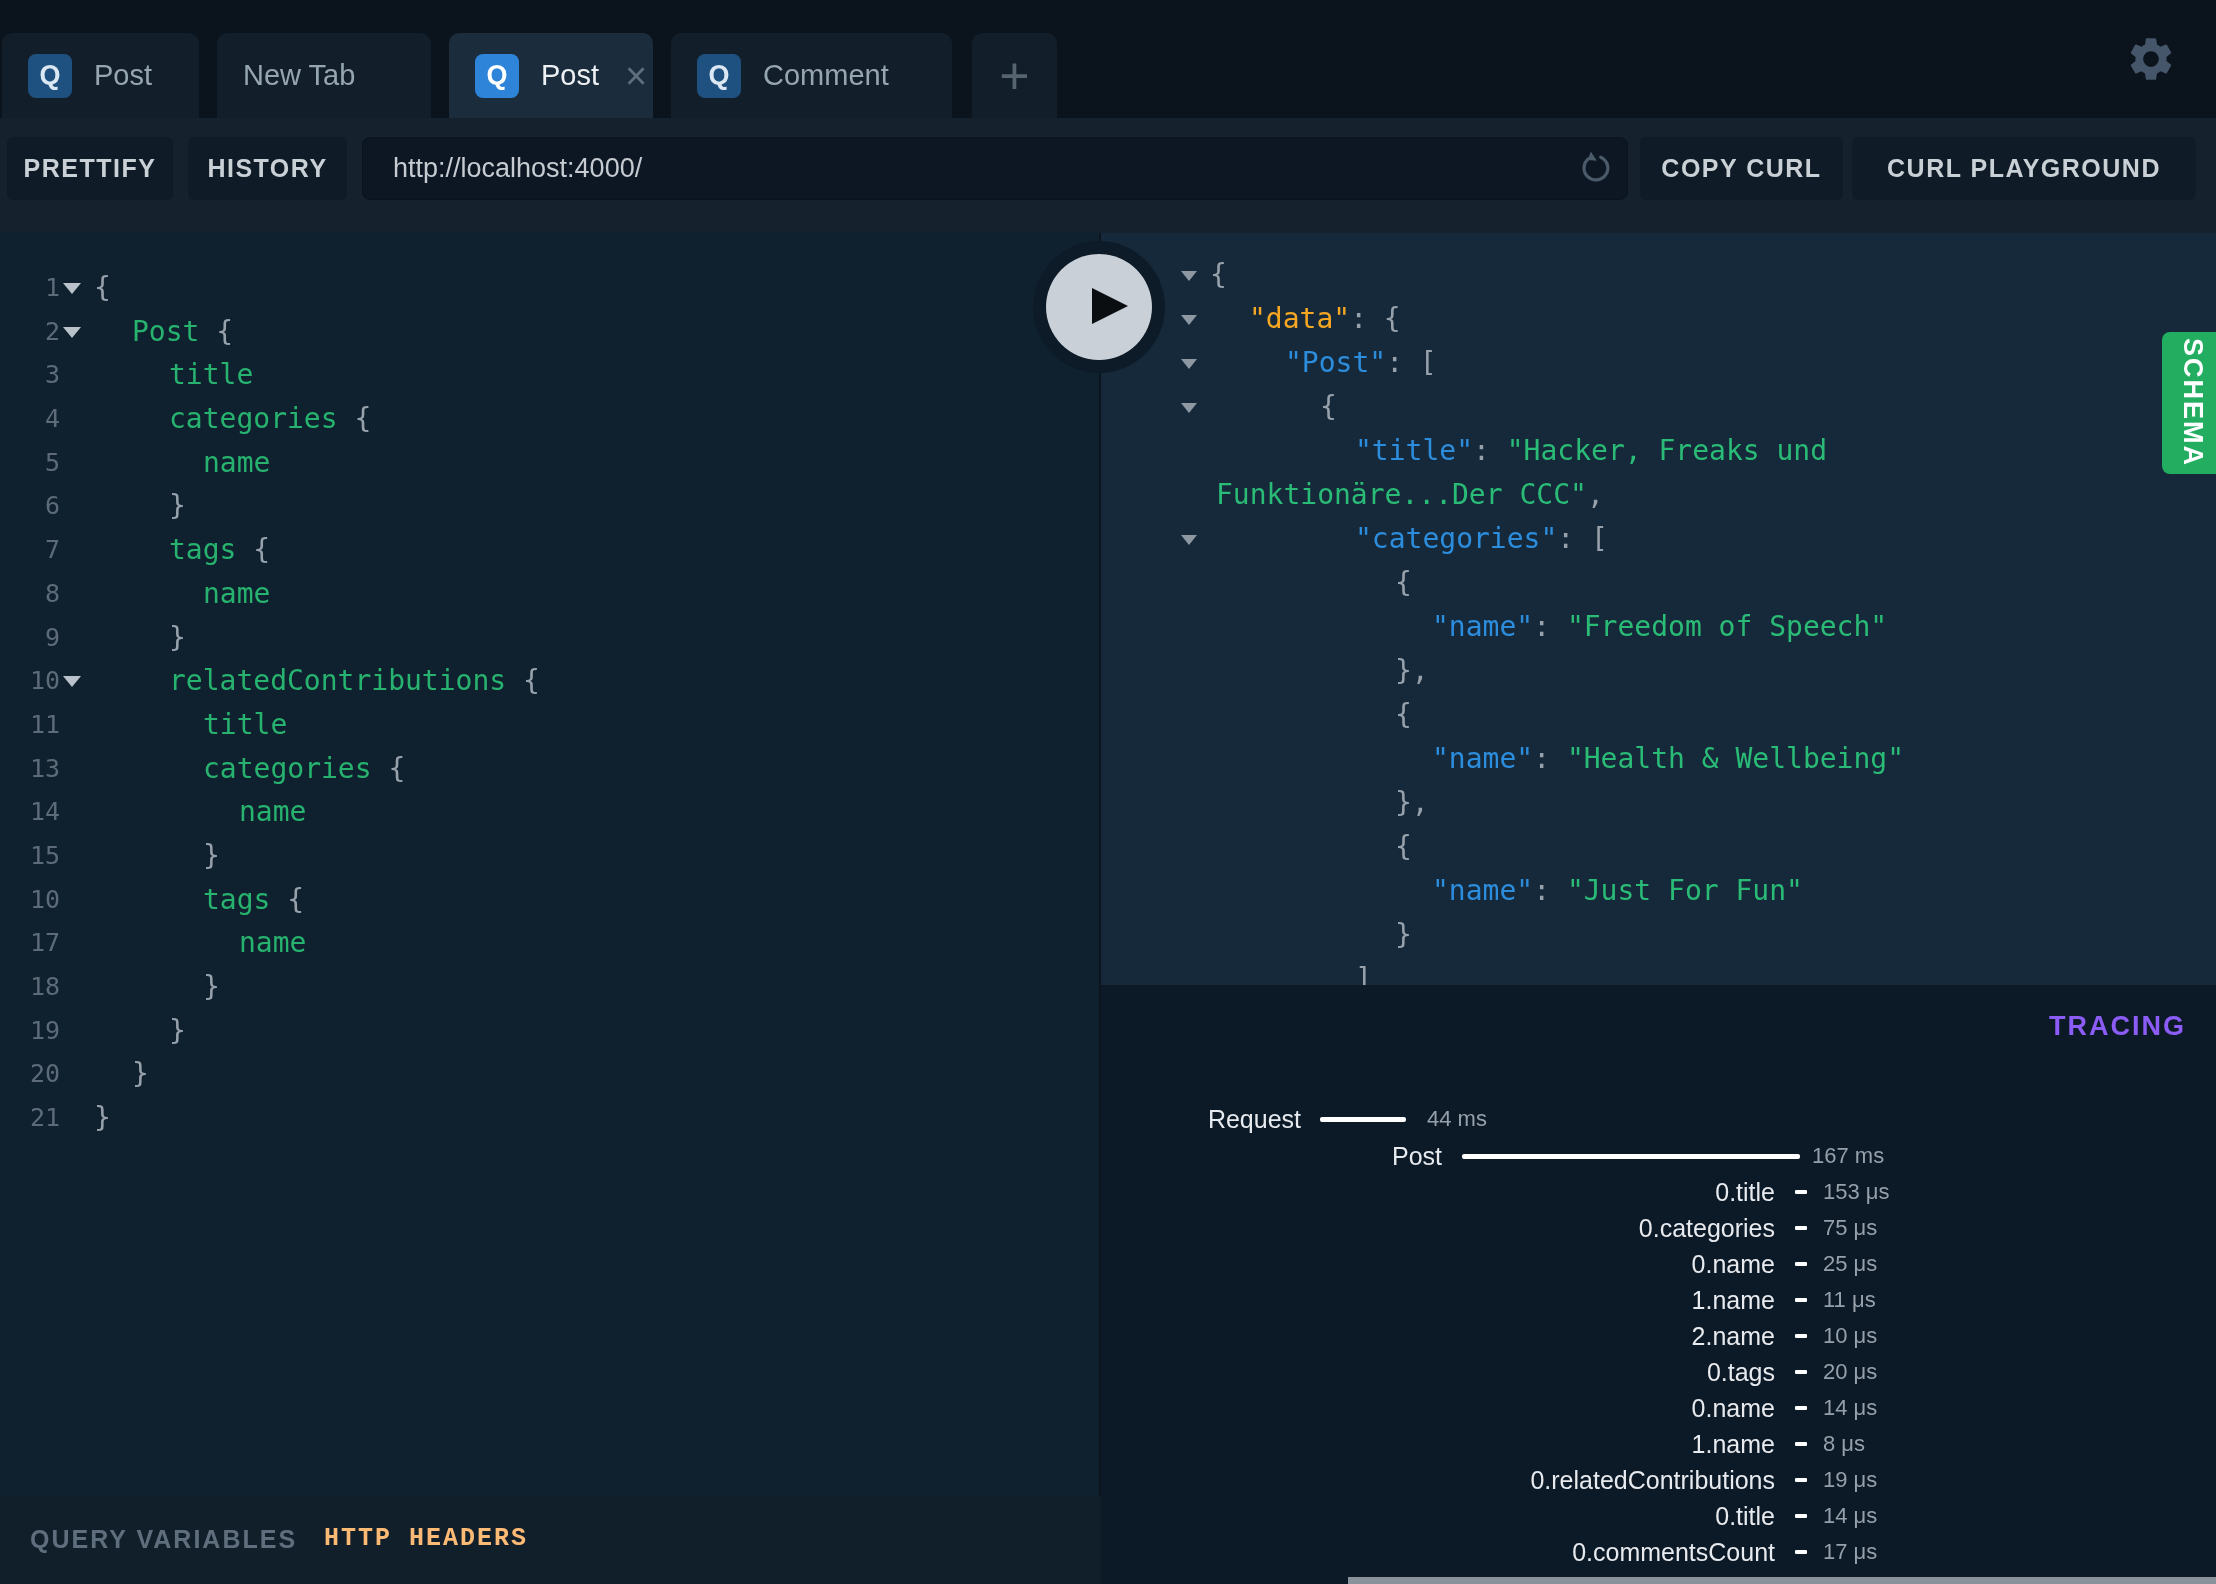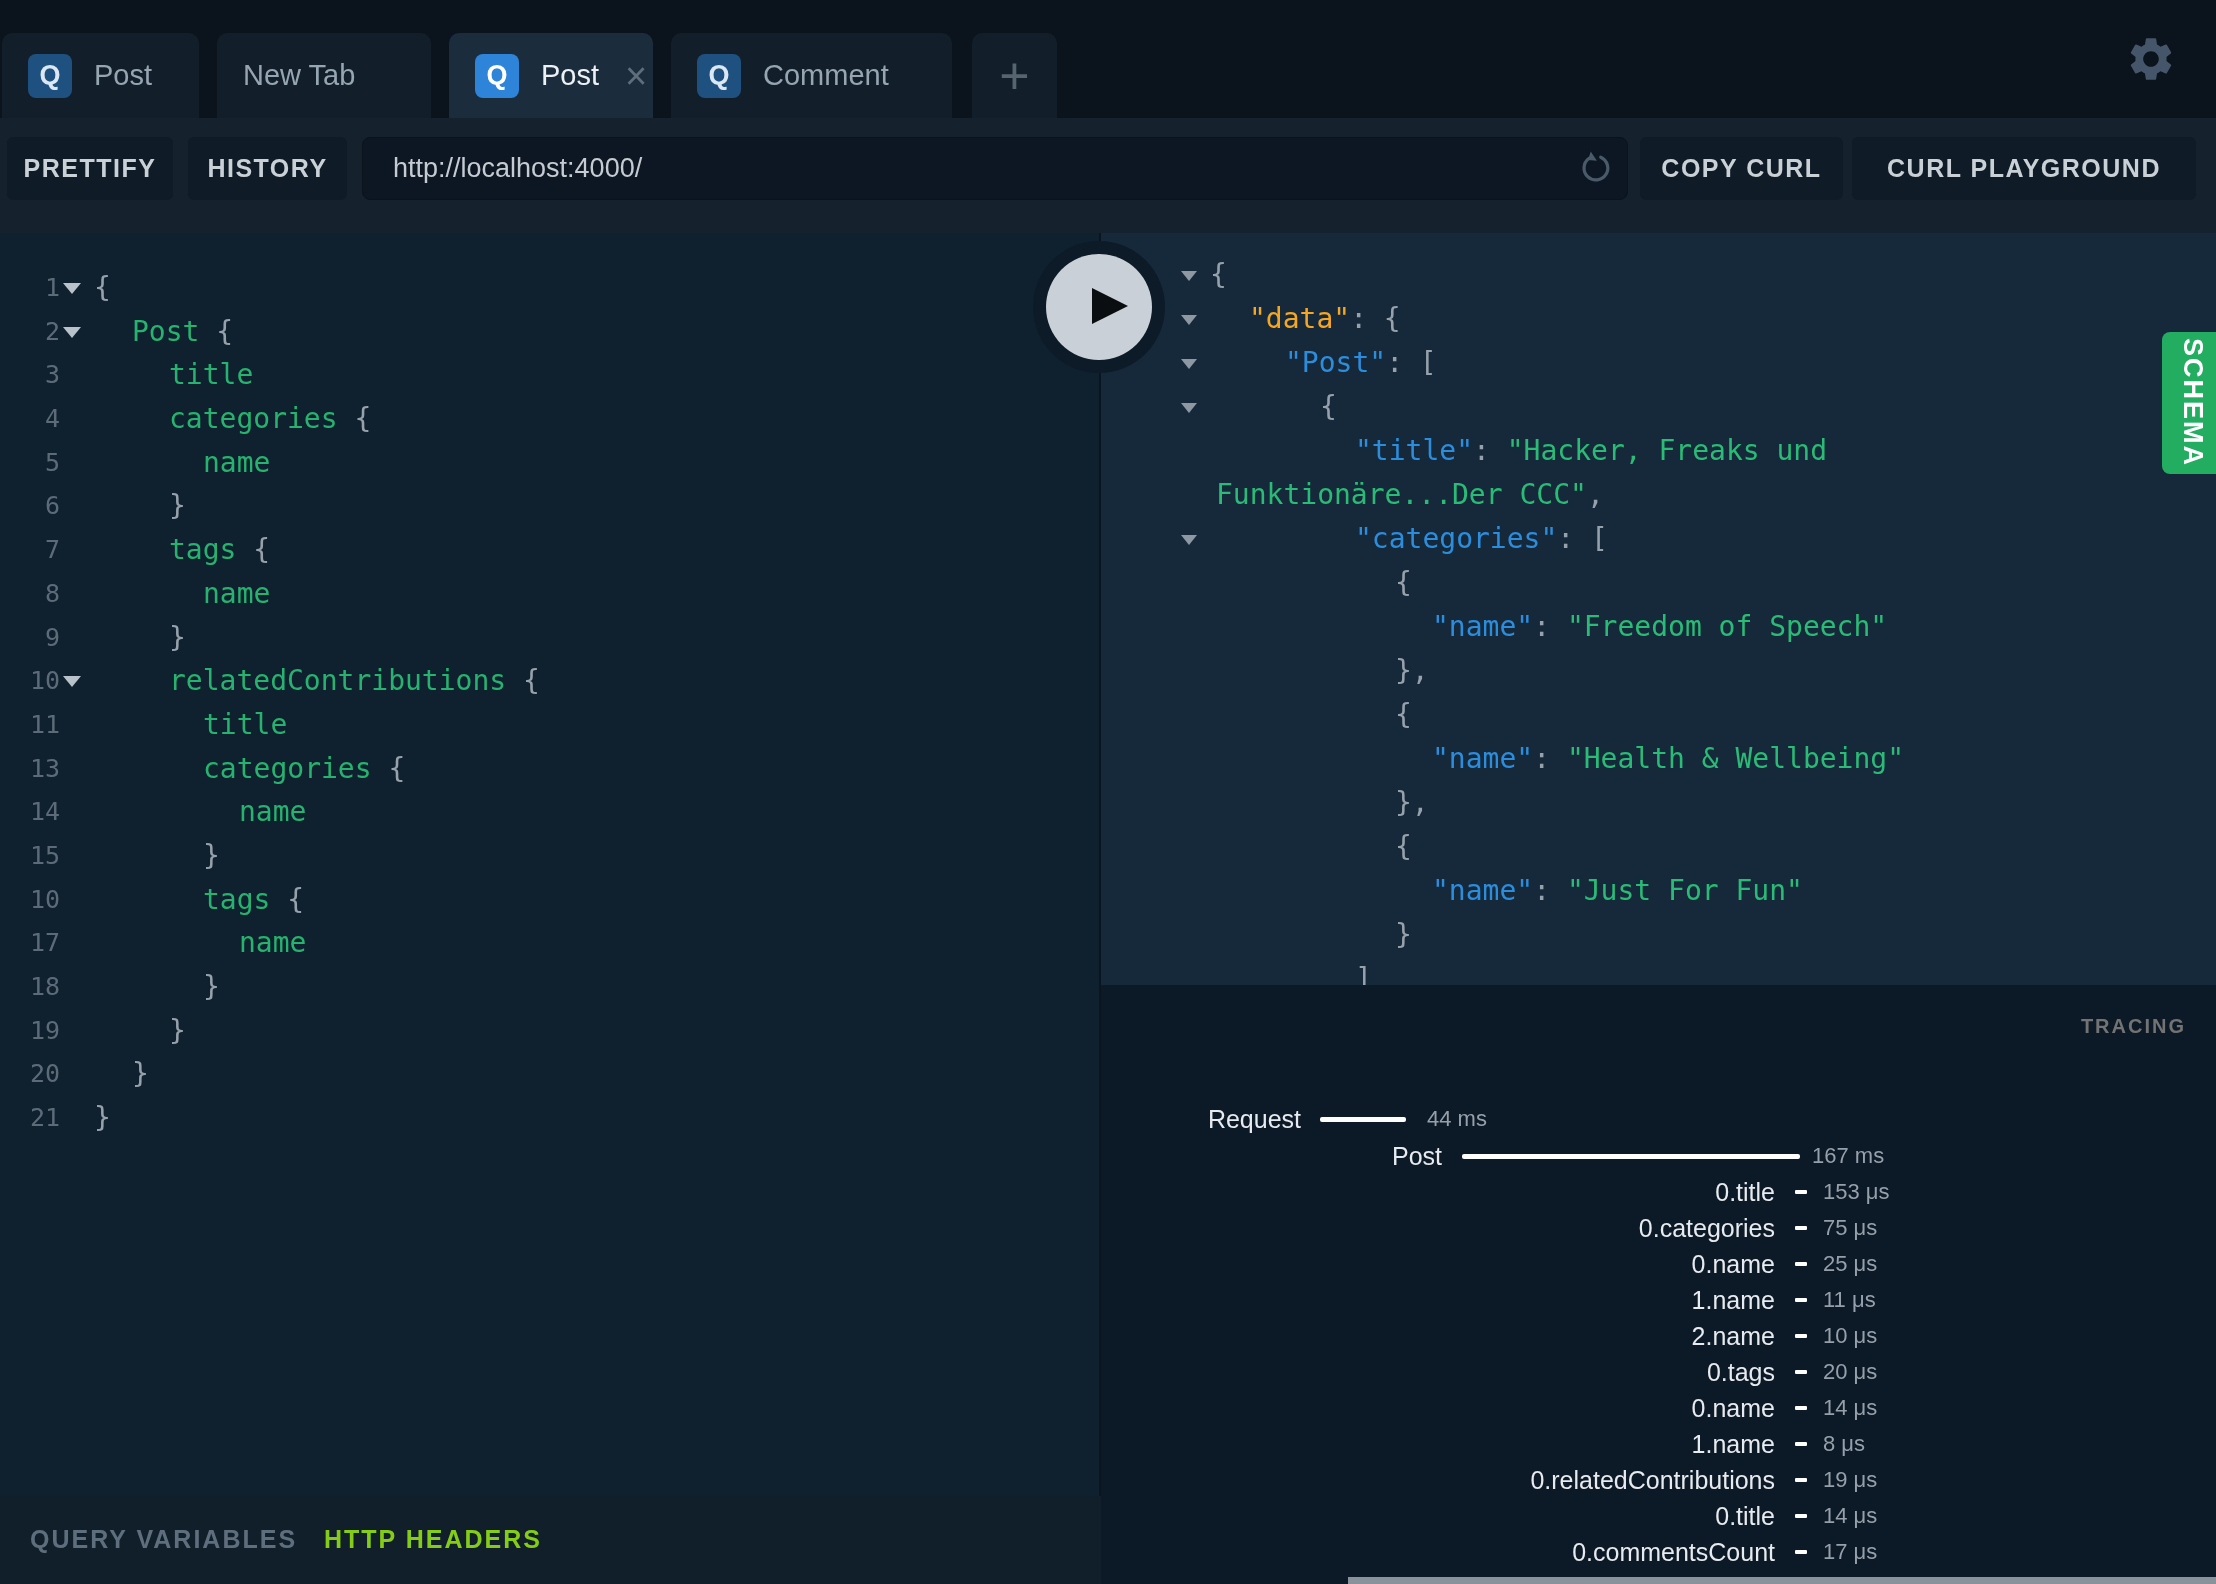--- a/index.html
+++ b/index.html
@@ -52,34 +52,34 @@
   .rlines{padding-top:20px;position:relative;}
   .rline{position:relative;height:44px;line-height:44px;}
   .rline .farr{left:80px;top:18px;border-left:8px solid transparent;border-right:8px solid transparent;border-top:10px solid #8d98a3;}
   .playbtn{position:absolute;left:1032px;top:240px;width:134px;height:134px;cursor:pointer;z-index:6;}
   .schema-tab{position:absolute;left:2162px;top:332px;width:60px;height:142px;background:var(--schema-green);
       border-radius:8px 0 0 8px;display:flex;align-items:center;justify-content:center;cursor:pointer;z-index:5;}
   .schema-tab span{writing-mode:vertical-rl;color:#fff;font-size:27px;font-weight:bold;letter-spacing:2px;}
   
   .tracing-pane{position:absolute;left:1101px;top:985px;width:1115px;height:599px;background:#0c1926;overflow:hidden;}
   .tracing-title{position:absolute;right:30px;top:26px;height:30px;line-height:30px;
-      color:#737373;font-size:20px;font-weight:bold;letter-spacing:2px;cursor:pointer;}
+      color:#8b5cf6;font-size:27px;font-weight:bold;letter-spacing:2px;cursor:pointer;}
   .trow,.tspan{position:absolute;left:0;right:0;height:30px;}
   .trow .lbl,.tspan .lbl{position:absolute;top:0;line-height:30px;font-size:25px;color:#e7eaee;white-space:nowrap;}
   .trow .lbl{right:441px;}
   .trow .dash{position:absolute;left:694px;top:13px;width:12px;height:4px;background:#ffffff;border-radius:1px;}
   .trow .tm,.tspan .tm{position:absolute;top:0;line-height:30px;font-size:22px;color:#95a0aa;white-space:nowrap;}
   .trow .tm{left:722px;}
   .tspan .bar{position:absolute;top:13px;height:5px;background:#ffffff;border-radius:2px;}
   .hscroll{position:absolute;left:247px;top:592px;right:0;height:7px;background:#89919b;}
   
   .bottom-bar{position:absolute;left:0;top:1496px;width:1101px;height:88px;background:#111f2b;}
   .bb-label{position:absolute;top:28px;height:30px;line-height:30px;font-size:25px;font-weight:bold;letter-spacing:2px;cursor:pointer;}
   .bb-qv{left:30px;color:#5f6e7c;text-align:right;}
-  .bb-hh{left:324px;color:#84cc16;}
+  .bb-hh{left:324px;color:#fdba74;font-family:Liberation Mono, monospace;}
 </style>
 </head>
 <body>
 
 <div class="tabbar">
   <div id="tabs">
       <div class="tab" style="left: 2px; width: 197px;">
         <span class="qbadge">Q</span>
         <span class="tlabel">Post</span>
       </div>

